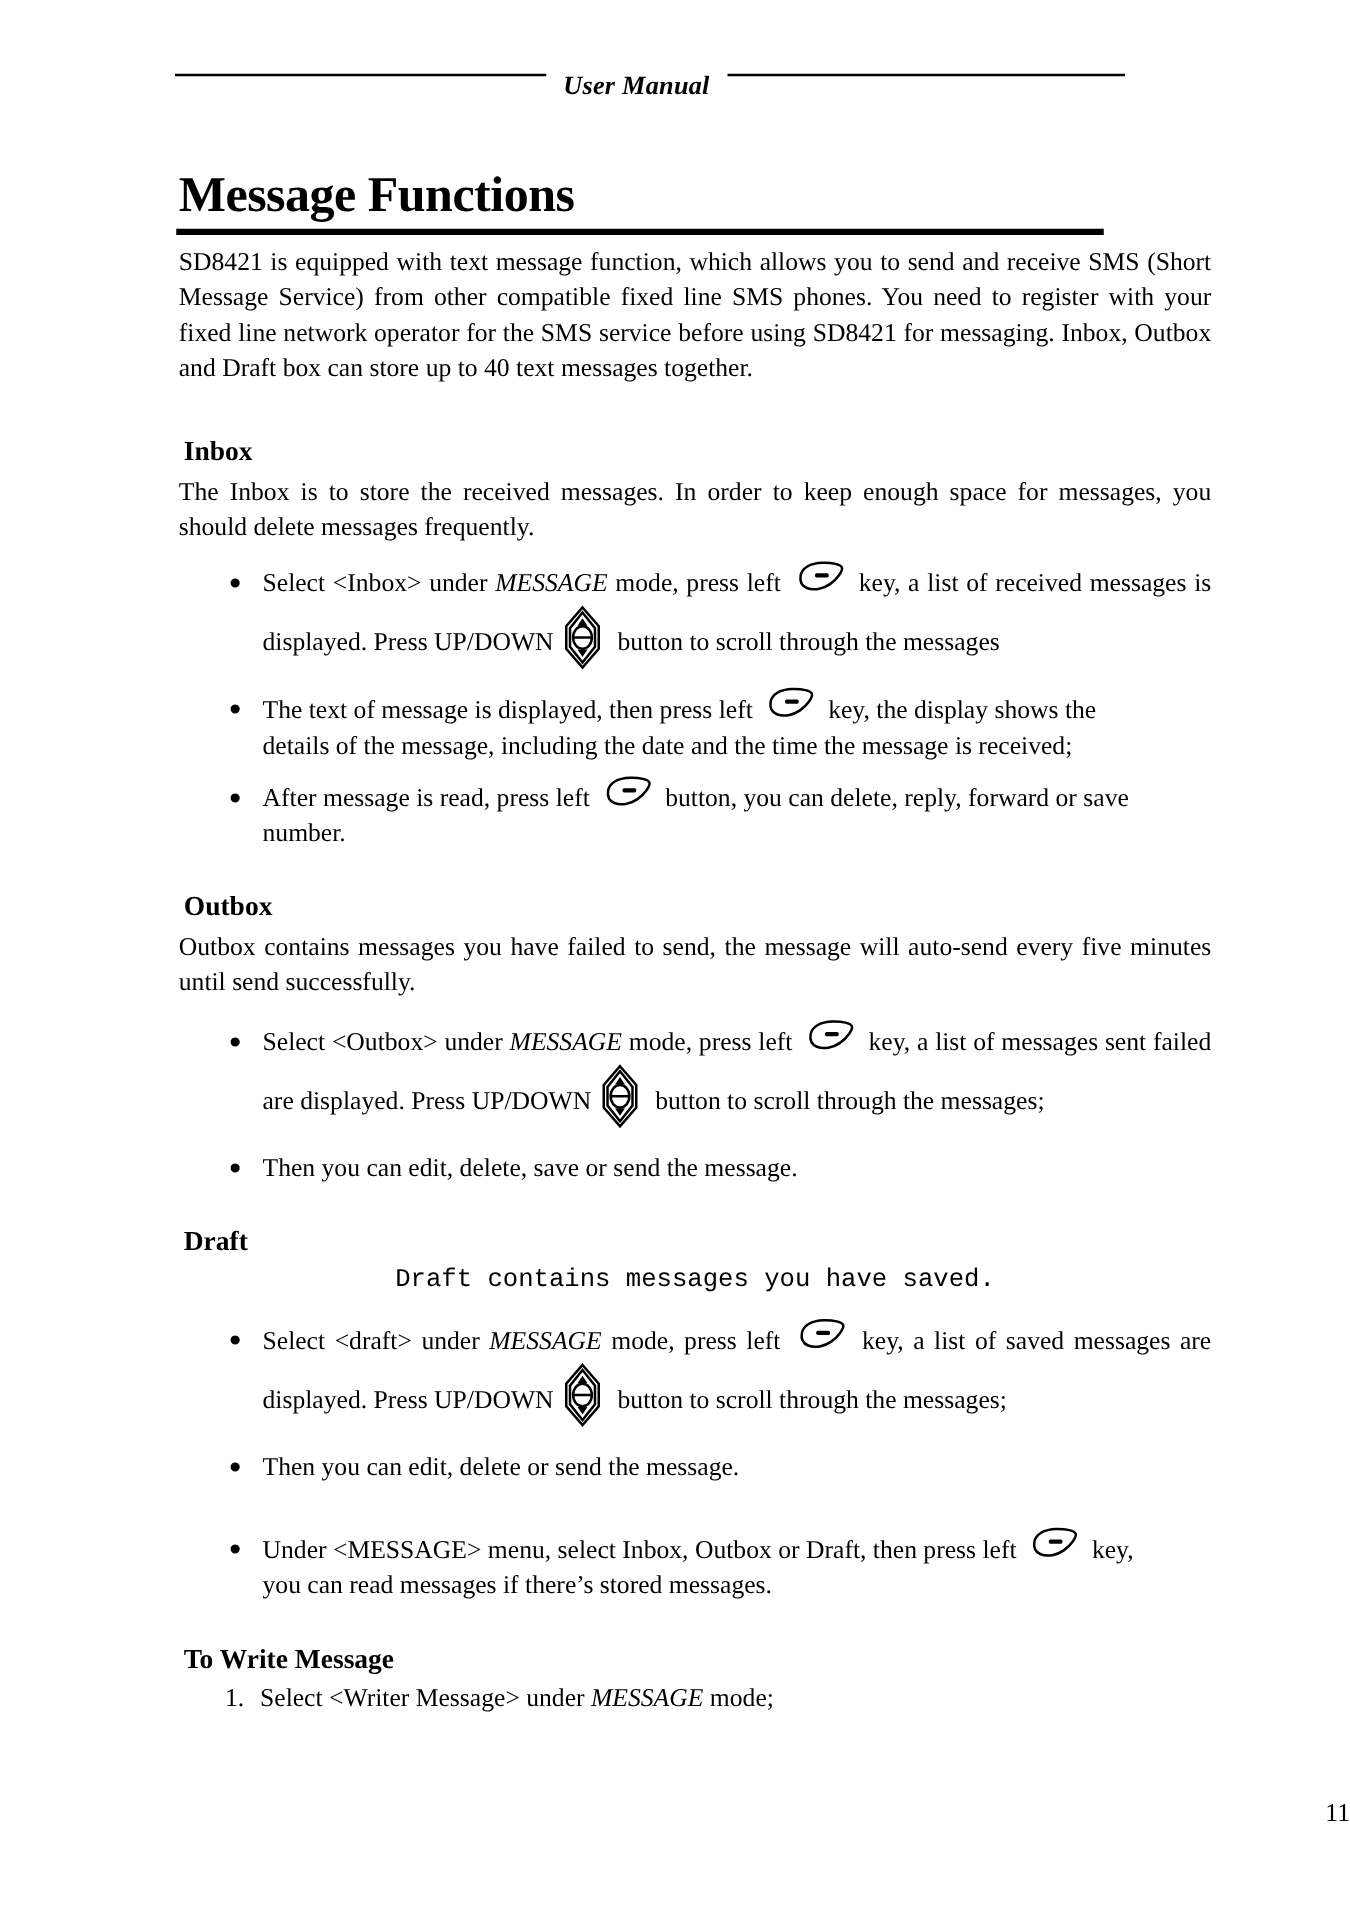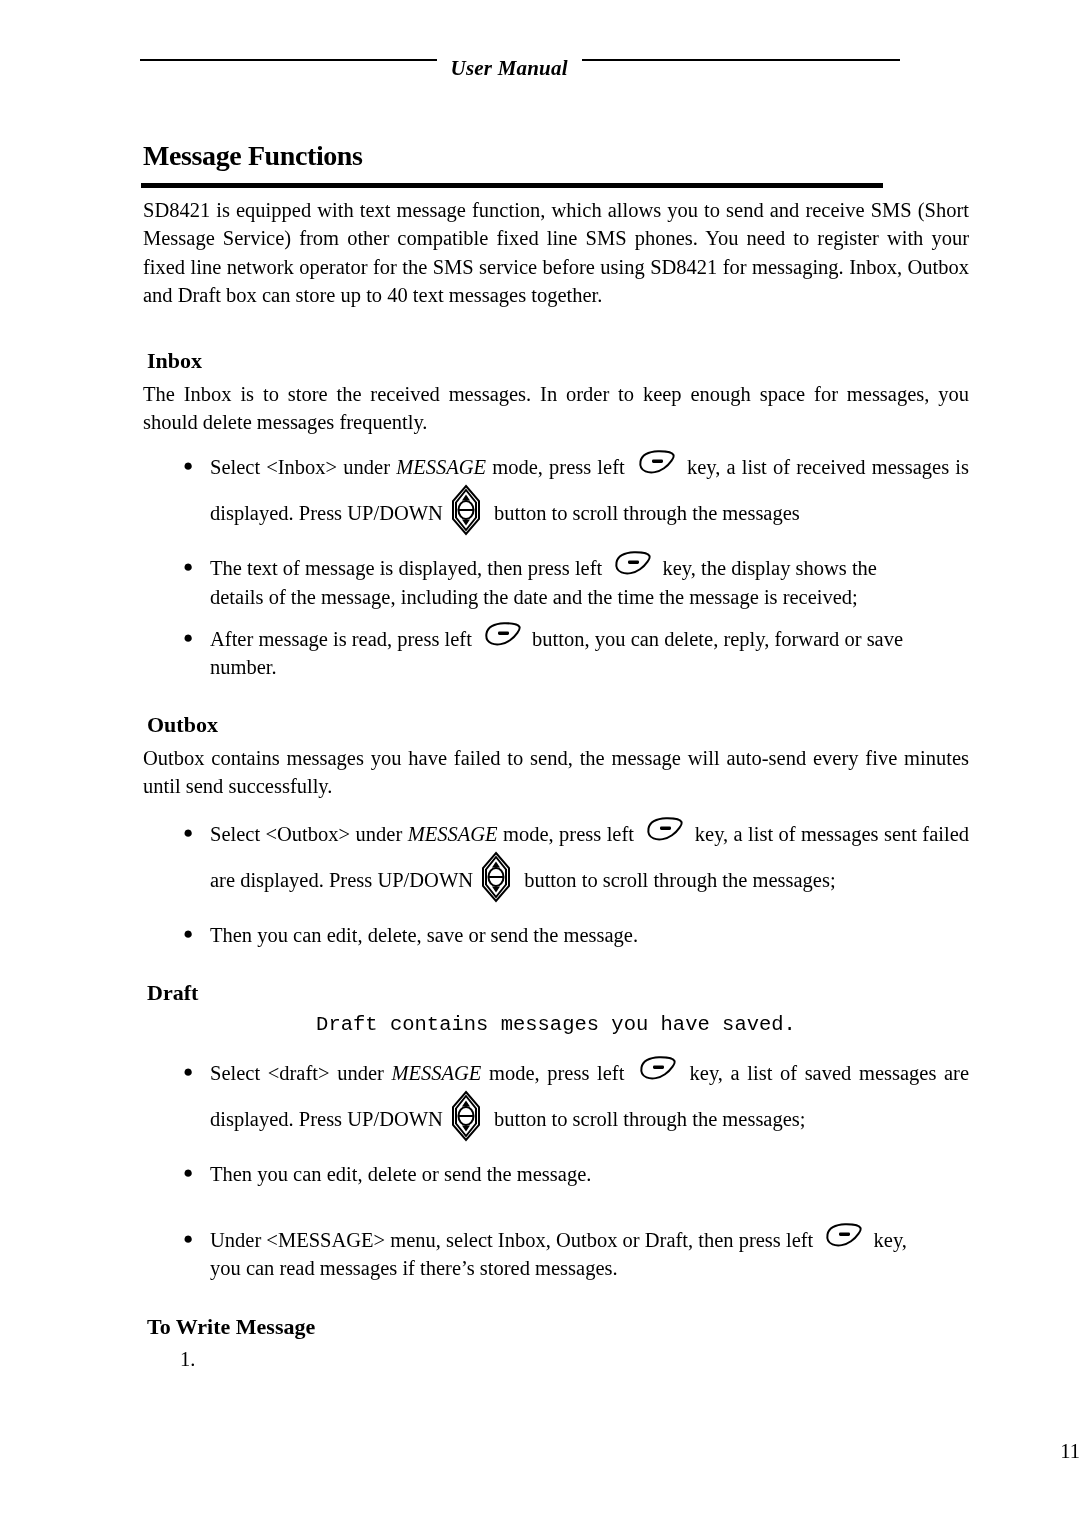--- a/index.html
+++ b/index.html
@@ -42,24 +42,24 @@
     letter-spacing: .2px;
     white-space: nowrap;
     padding: 0 4px;
     position: relative;
     top: -2px;
   }
 
   
   .chapter-title {
     position: absolute;
-    top: 122px;
+    top: 108px;
     left: 143px;
     font-weight: 700;
-    font-size: 28px;
+    font-size: 40px;
     letter-spacing: -0.4px;
     line-height: 1.06;
   }
   .title-rule {
     position: absolute;
     top: 183px;
     left: 141px;
     width: 742px;
     height: 5px;
     background: #000;
@@ -311,18 +311,19 @@
     </li>
   </ul>
 
   <div class="gap-sec"></div>
 
   <h2 class="section">To Write Message</h2>
 
   <ol class="nlist">
     <li>
       <span class="marker">1.</span>
+      <span class="lastline"><span>Select &lt;Writer Message&gt; under </span><span class="ital">MESSAGE</span><span> mode;</span></span>
     </li>
   </ol>
 
 </div>
 
 <div class="page-number">11</div>
 
 </body></html>

